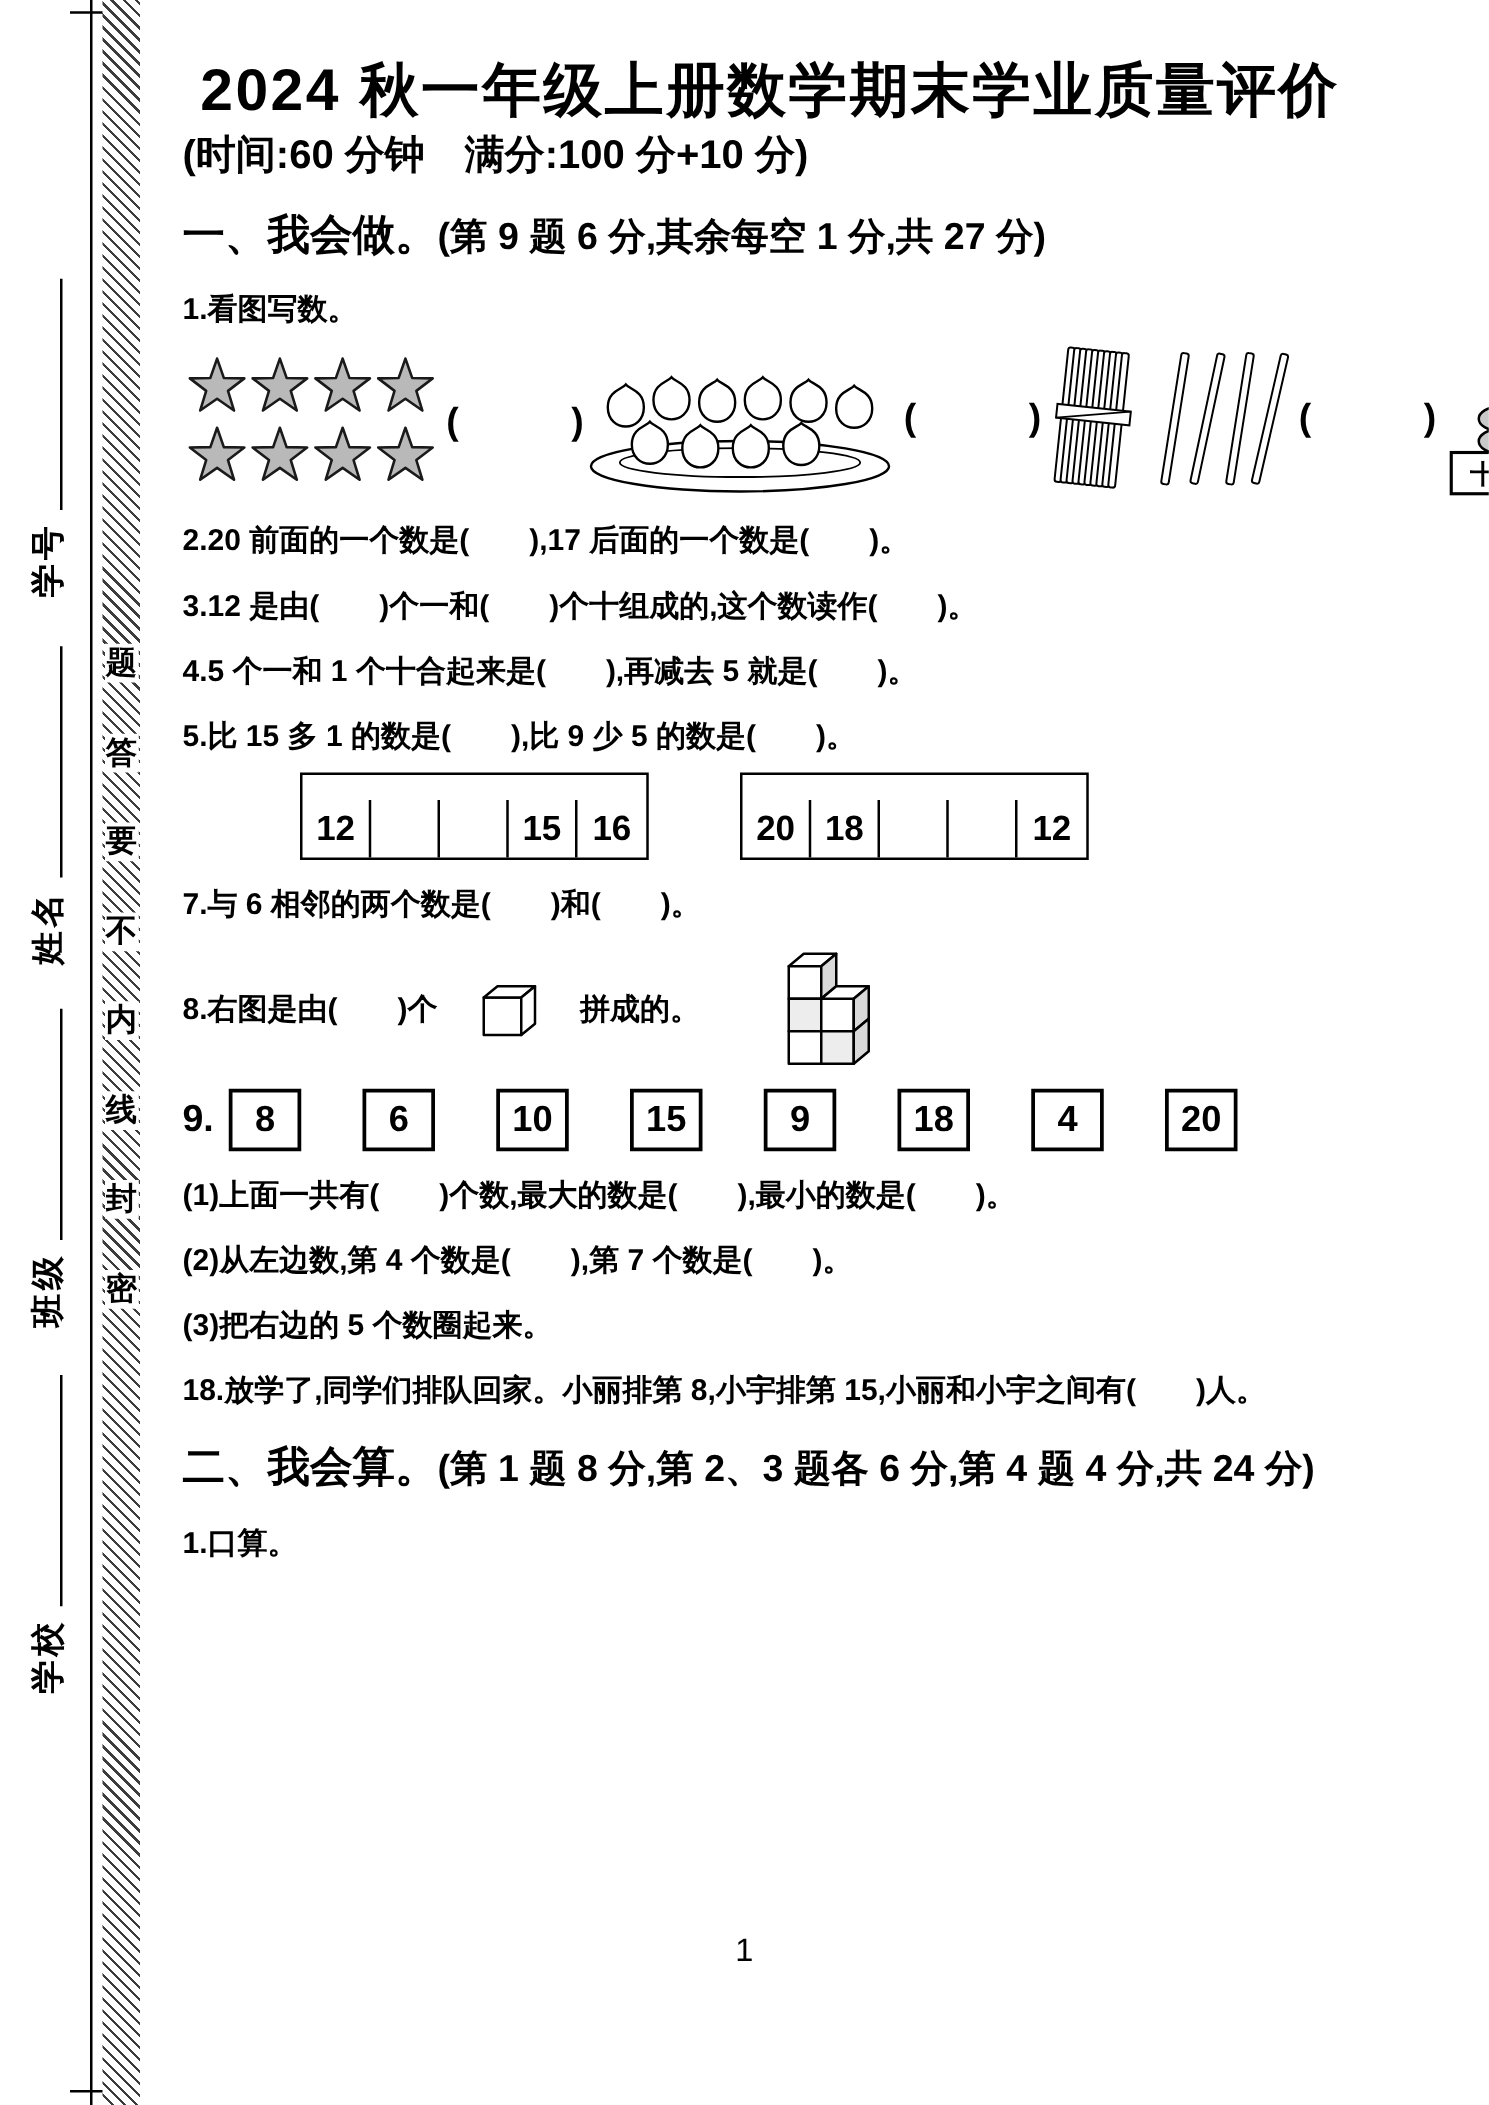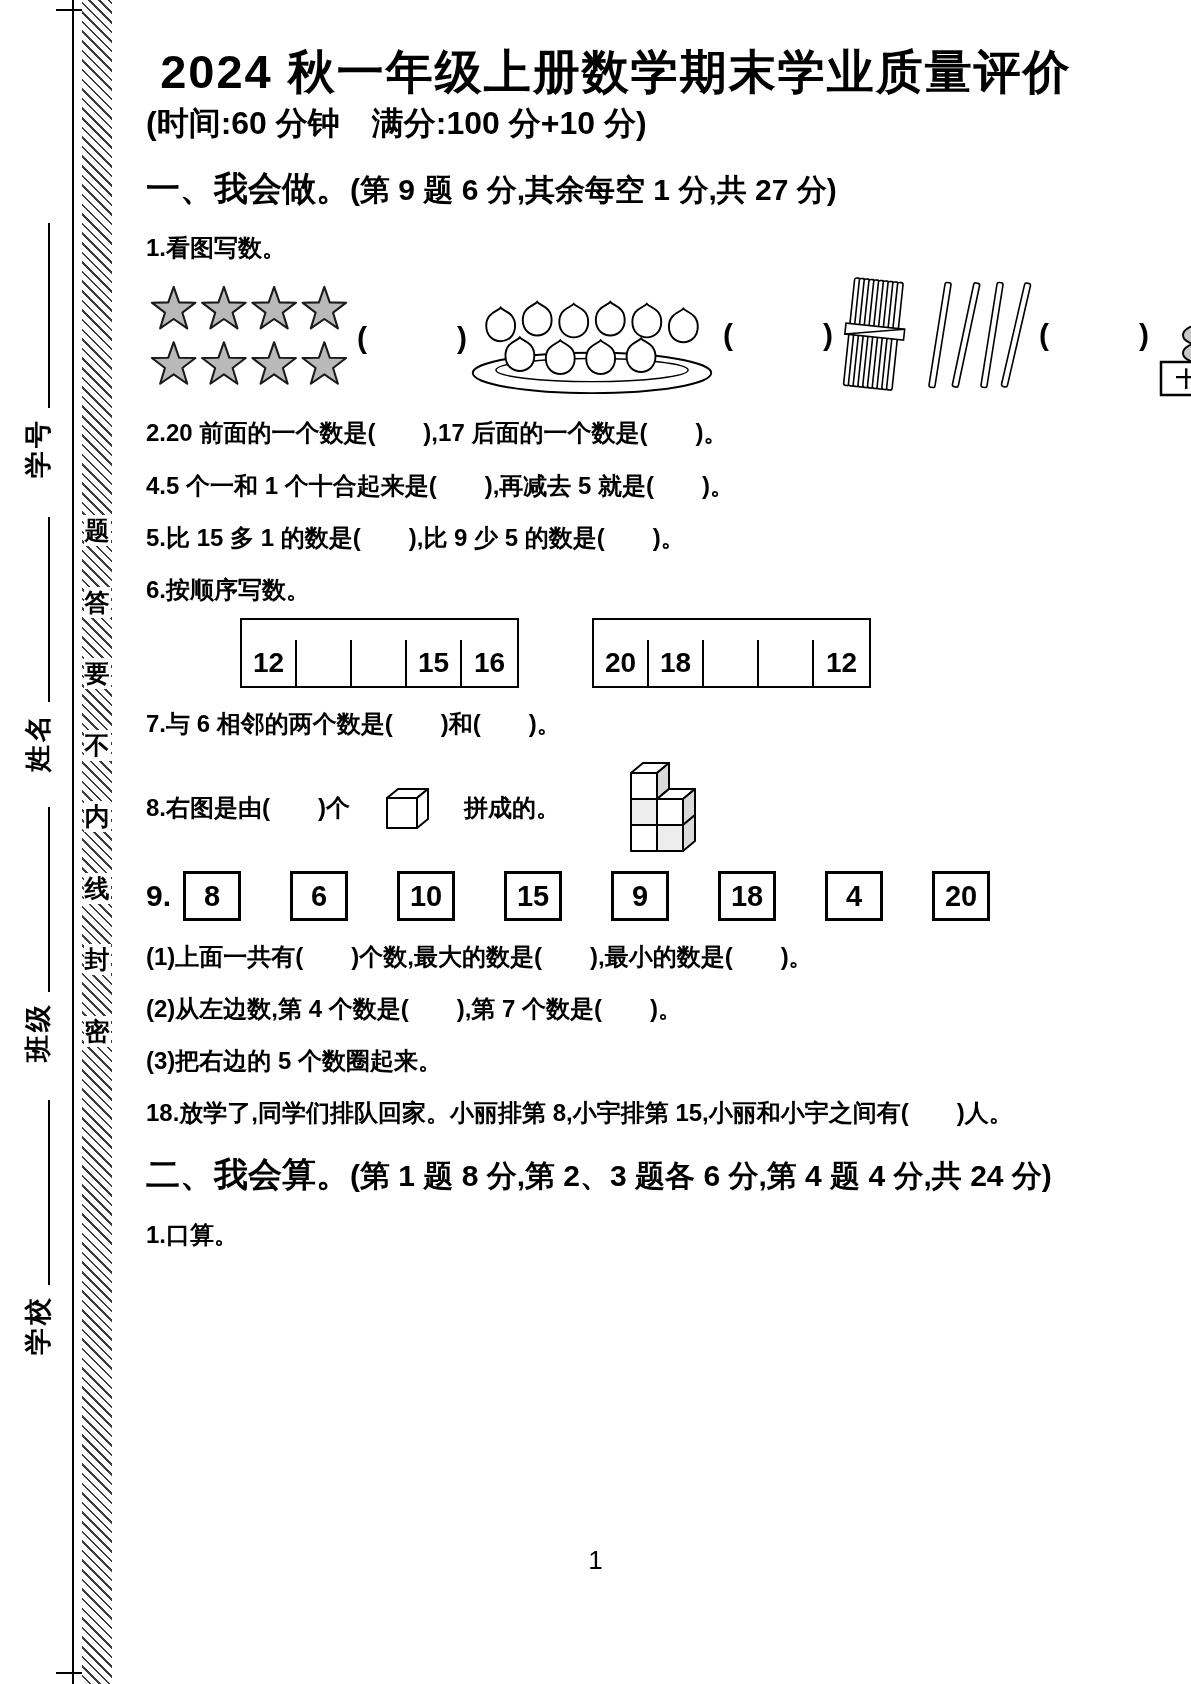--- a/index.html
+++ b/index.html
@@ -203,23 +203,23 @@
           <line x1="85" y1="90" x2="85" y2="123" stroke="#000" stroke-width="2.5"></line>
           <text x="48" y="114" text-anchor="middle" font-size="21" font-weight="bold">十位</text>
           <text x="121" y="114" text-anchor="middle" font-size="21" font-weight="bold">个位</text>
         </svg>
         <div class="blank">(　　　)</div>
       </div>
 
     </div>
 
     <div class="q">2.20 前面的一个数是(　　),17 后面的一个数是(　　)。</div>
+    <div class="q">3.12 是由(　　)个一和(　　)个十组成的,这个数读作(　　)。</div>
     <div class="q">4.5 个一和 1 个十合起来是(　　),再减去 5 就是(　　)。</div>
     <div class="q">5.比 15 多 1 的数是(　　),比 9 少 5 的数是(　　)。</div>
-    <div class="q">6.按顺序写数。</div>
 
     <div class="striprow">
       <div class="strip">
         <div class="cell">12</div>
         <div class="cell"></div>
         <div class="cell"></div>
         <div class="cell">15</div>
         <div class="cell">16</div>
       </div>
       <div class="strip">

